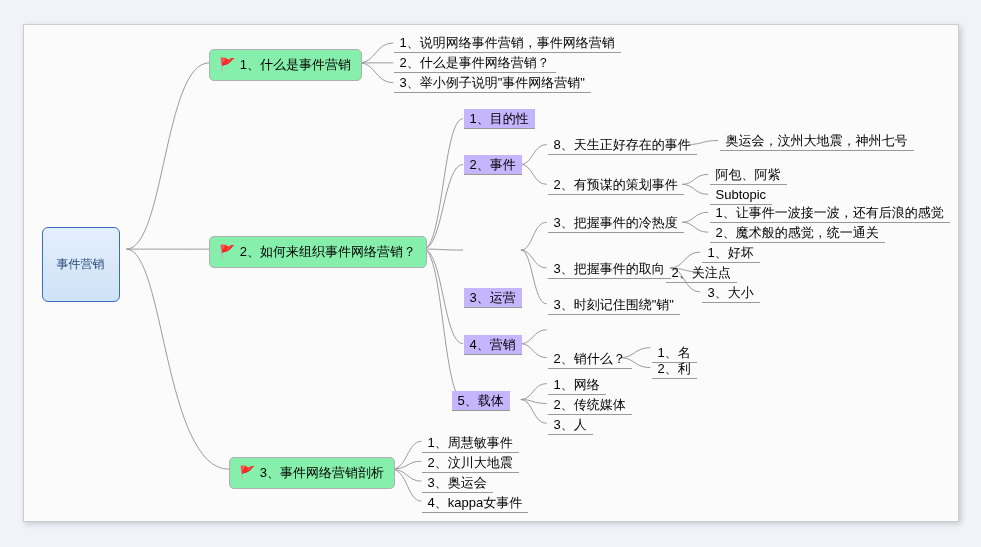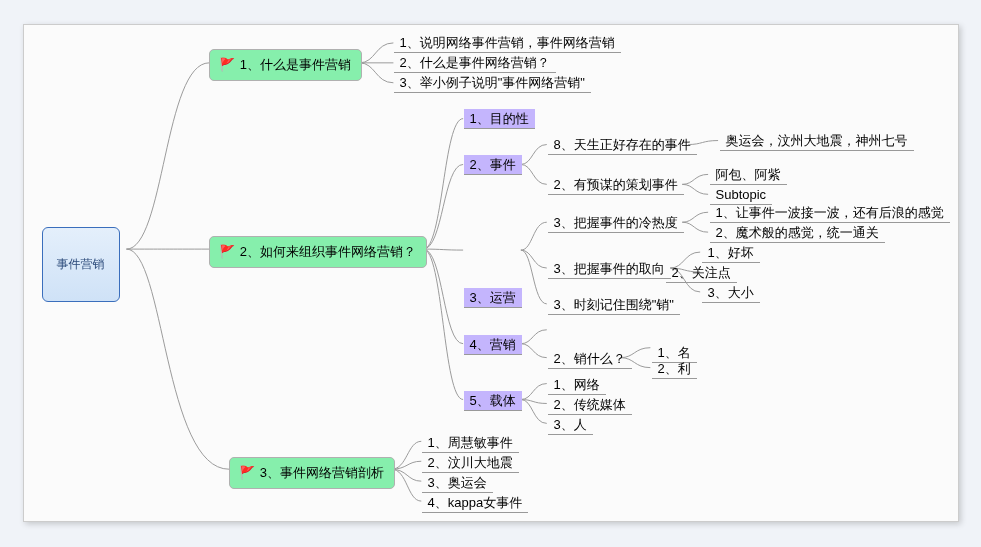--- a/index.html
+++ b/index.html
@@ -100,21 +100,21 @@
 <div class="main" style="left:205px; top:432px;"><span class="flag" style="color: rgb(210, 44, 44);">🚩</span><span>3、事件网络营销剖析</span></div>
 
 <div class="node" style="left:370px; top:8px;">1、说明网络事件营销，事件网络营销</div>
 <div class="node" style="left:370px; top:28px;">2、什么是事件网络营销？</div>
 <div class="node" style="left:370px; top:48px;">3、举小例子说明"事件网络营销"</div>
 
 <div class="node hlnode" style="left:440px; top:84px;">1、目的性</div>
 <div class="node hlnode" style="left:440px; top:130px;">2、事件</div>
 <div class="node hlnode" style="left:440px; top:223px;margin-top:40px;">3、运营</div>
 <div class="node hlnode" style="left:440px; top:310px;">4、营销</div>
-<div class="node hlnode" style="left:440px; top:366px;text-align:right;">5、载体</div>
+<div class="node hlnode" style="left:428px; top:366px;text-align:right;">5、载体</div>
 
 <div class="node" style="left:524px; top:110px;">8、天生正好存在的事件</div>
 <div class="node" style="left:524px; top:150px;">2、有预谋的策划事件</div>
 <div class="node" style="left:696px; top:106px;">奥运会，汶州大地震，神州七号</div>
 <div class="node" style="left:686px; top:140px;">阿包、阿紫</div>
 <div class="node" style="left:686px; top:160px;">Subtopic</div>
 
 <div class="node" style="left:524px; top:188px;">3、把握事件的冷热度</div>
 <div class="node" style="left:524px; top:234px;">3、把握事件的取向</div>
 <div class="node" style="left:524px; top:270px;">3、时刻记住围绕"销"</div>

